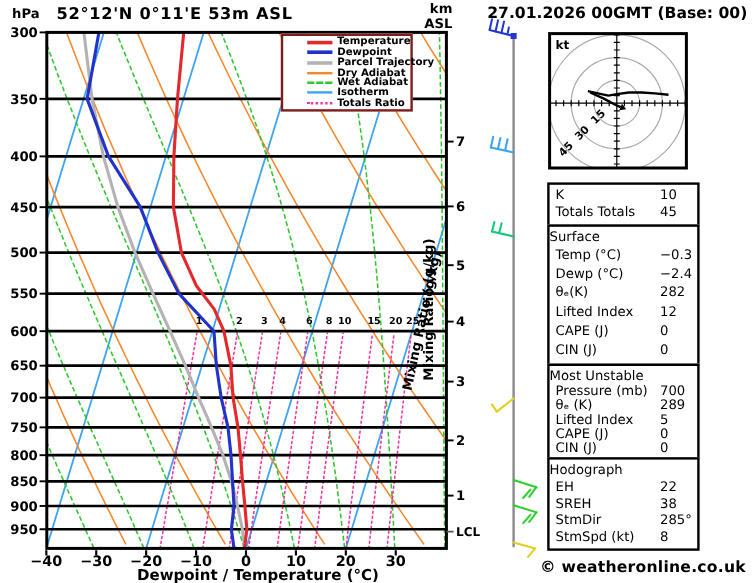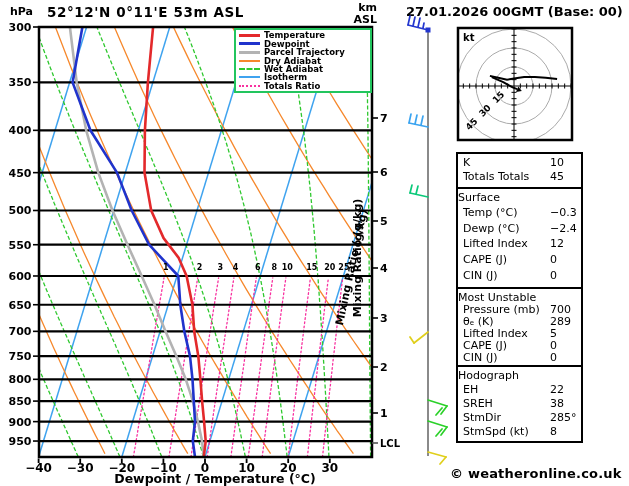--- a/index.html
+++ b/index.html
@@ -7,22 +7,22 @@
         font-family:"DejaVu Sans",sans-serif;color:#000;}
   .abs{position:absolute;}
   #hpa-label{left:10px;top:5px;font-size:11px;font-weight:bold;}
   #station-title{left:47px;top:4px;font-size:13.5px;font-weight:bold;letter-spacing:0.6px;white-space:pre;}
   #km-asl{left:349px;top:2px;width:28px;text-align:right;font-size:11px;font-weight:bold;line-height:12px;}
   #date-title{left:406px;top:4px;width:223px;font-size:13px;font-weight:bold;white-space:pre;}
   #skewt{left:0;top:0;}
   #hodo{left:450px;top:22px;}
   svg text{font-family:"DejaVu Sans",sans-serif;fill:#000;}
   
-  #legend{left:234px;top:28px;width:138px;border:2px solid #22c55e;background:#fff;
-          padding:1px 0 1px 2px;box-sizing:border-box;}
+  #legend{left:234px;top:28px;width:110px;border:2px solid #7f1d1d;background:#fff;
+          padding:1px 0 1px 19px;box-sizing:border-box;}
   .lrow{display:flex;align-items:center;height:8.45px;}
   .lswatch{display:inline-block;width:21px;margin:0 4px 0 1px;flex:none;}
   .ltext{font-size:8.5px;font-weight:bold;white-space:nowrap;line-height:8px;}
   
   #datatable{left:456px;top:152px;width:127px;font-size:11px;}
   .sect{border:2px solid #000;background:#fff;margin-top:-2px;box-sizing:border-box;width:127px;padding:2px 0;}
   .sect:first-child{margin-top:0;}
   .hdr{text-align:left;white-space:nowrap;}
   .row{position:relative;white-space:nowrap;}
   .row .lab{padding-left:5px;}
@@ -319,20 +319,21 @@
 
   <div class="abs" id="datatable">
       <div class="sect s0">
         <div class="row"><span class="lab">K</span><span class="val">10</span></div>
         <div class="row"><span class="lab">Totals Totals</span><span class="val">45</span></div>
       </div>
       <div class="sect s1">
         <div class="hdr">Surface</div>
         <div class="row"><span class="lab">Temp (°C)</span><span class="val">−0.3</span></div>
         <div class="row"><span class="lab">Dewp (°C)</span><span class="val">−2.4</span></div>
+        <div class="row"><span class="lab">θₑ(K)</span><span class="val">282</span></div>
         <div class="row"><span class="lab">Lifted Index</span><span class="val">12</span></div>
         <div class="row"><span class="lab">CAPE (J)</span><span class="val">0</span></div>
         <div class="row"><span class="lab">CIN (J)</span><span class="val">0</span></div>
       </div>
       <div class="sect s2">
         <div class="hdr">Most Unstable</div>
         <div class="row"><span class="lab">Pressure (mb)</span><span class="val">700</span></div>
         <div class="row"><span class="lab">θₑ (K)</span><span class="val">289</span></div>
         <div class="row"><span class="lab">Lifted Index</span><span class="val">5</span></div>
         <div class="row"><span class="lab">CAPE (J)</span><span class="val">0</span></div>

